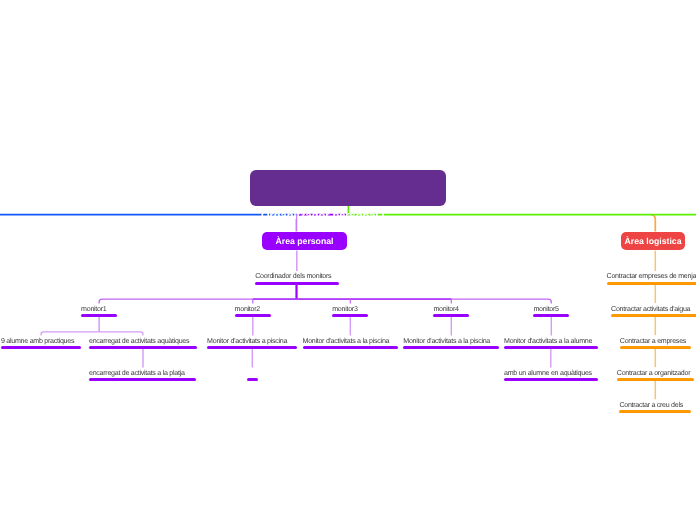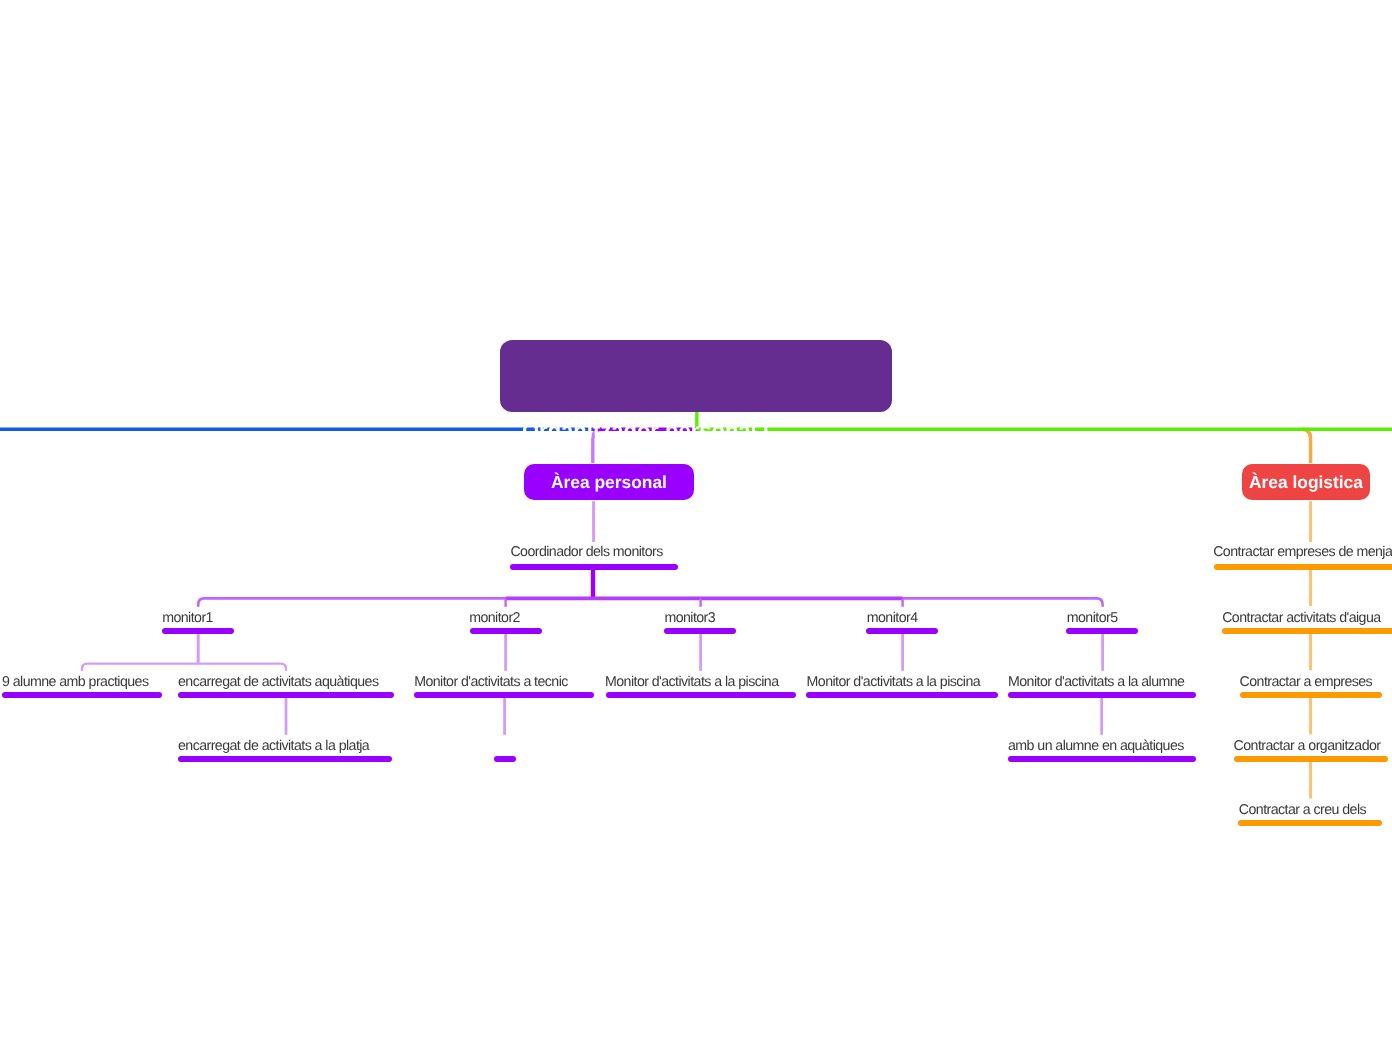--- a/index.html
+++ b/index.html
@@ -93,21 +93,21 @@
   </div>
   <div class="topic" style="left:1.0px;top:337.6px;width:80.0px;">
     <div class="tlabel">9 alumne amb practiques</div>
     <div class="tbar" style="top:8.7px;height:3.2px;background:#9900FF;"></div>
   </div>
   <div class="topic" style="left:89.0px;top:337.6px;width:108.0px;">
     <div class="tlabel">encarregat de activitats aquàtiques</div>
     <div class="tbar" style="top:8.7px;height:3.2px;background:#9900FF;"></div>
   </div>
   <div class="topic" style="left:207.1px;top:337.6px;width:90.1px;">
-    <div class="tlabel">Monitor d'activitats a tecnic</div>
+    <div class="tlabel">Monitor d'activitats a piscina</div>
     <div class="tbar" style="top:8.7px;height:3.2px;background:#9900FF;"></div>
   </div>
   <div class="topic" style="left:302.5px;top:337.6px;width:95.4px;">
     <div class="tlabel">Monitor d'activitats a la piscina</div>
     <div class="tbar" style="top:8.7px;height:3.2px;background:#9900FF;"></div>
   </div>
   <div class="topic" style="left:403.3px;top:337.6px;width:95.4px;">
     <div class="tlabel">Monitor d'activitats a la piscina</div>
     <div class="tbar" style="top:8.7px;height:3.2px;background:#9900FF;"></div>
   </div>

